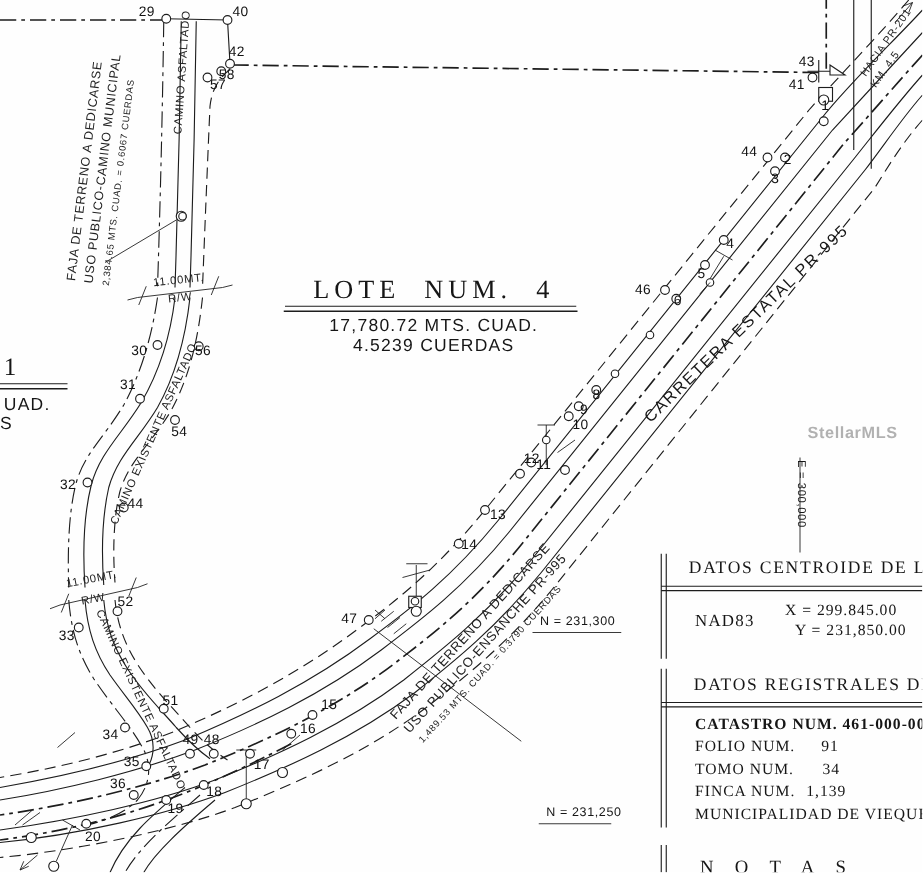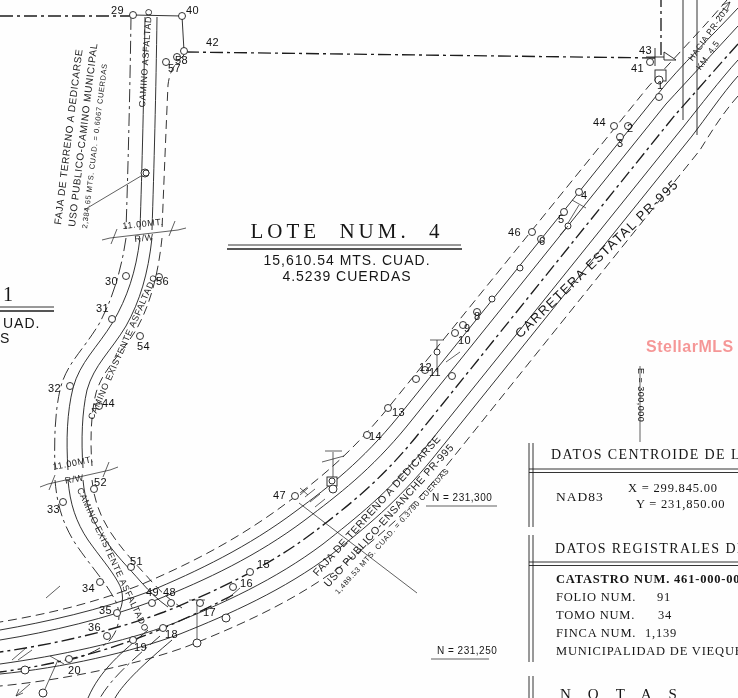--- a/index.html
+++ b/index.html
@@ -15,21 +15,21 @@
   svg#linework .th{stroke-width:0.7;}
   .lbl{position:absolute;white-space:nowrap;}
   .pt{position:absolute;white-space:nowrap;font-size:11px;letter-spacing:.3px;color:#111;}
   .rot{transform-origin:0 0;}
   .serif{font-family:"Liberation Serif","DejaVu Serif",serif;}
   .title-main{font-size:21px;letter-spacing:4px;word-spacing:10px;text-align:center;}
   .area-line{font-size:14px;letter-spacing:1px;text-align:center;}
   .tbl-title{font-size:14px;letter-spacing:1.4px;}
   .tbl-row{font-size:12.5px;letter-spacing:.8px;}
   .roadlbl{font-size:9px;letter-spacing:.6px;color:#222;}
-  .watermark{font-size:16px;font-weight:bold;letter-spacing:.5px;color:#ef4444;opacity:.55;}
+  .watermark{font-size:13px;font-weight:bold;letter-spacing:.5px;color:#737373;opacity:.55;}
 </style>
 </head>
 <body>
 
 <div id="stage">
 
   <svg id="linework" width="738" height="698" viewBox="0 0 738 698">
 
     <path class="dd hv" d="M0,16 H130"></path>
     <path d="M133,15 L182,16 L184,51"></path>
@@ -171,21 +171,21 @@
     <circle cx="650" cy="62" r="3.5"></circle>
     <circle cx="437" cy="352" r="3"></circle>
       <circle cx="492" cy="299" r="3"></circle>
     <circle cx="520" cy="268" r="3"></circle>
       <circle cx="146" cy="173" r="3"></circle>
   </svg>
 
   <div class="lbl watermark" style="left:646px;top:338px;">StellarMLS</div>
 
   <div class="lbl serif title-main" style="left:230px;top:219px;width:234px;">LOTE NUM. 4</div>
-  <div class="lbl area-line" style="left:230px;top:252px;width:234px;">15,610.54 MTS. CUAD.</div>
+  <div class="lbl area-line" style="left:230px;top:252px;width:234px;">17,780.72 MTS. CUAD.</div>
   <div class="lbl area-line" style="left:230px;top:268px;width:234px;">4.5239 CUERDAS</div>
 
   <div class="lbl serif" style="left:3px;top:283px;font-size:20px;letter-spacing:3px;">1</div>
   <div class="lbl" style="left:3px;top:315px;font-size:14px;letter-spacing:1px;">UAD.</div>
   <div class="lbl" style="left:0px;top:330px;font-size:14px;letter-spacing:1px;">S</div>
 
   <div class="lbl rot roadlbl" style="left:52px;top:224px;font-size:10px;transform:rotate(-83deg);">FAJA DE TERRENO A DEDICARSE</div>
   <div class="lbl rot roadlbl" style="left:66px;top:226px;font-size:10px;transform:rotate(-83deg);">USO PUBLICO-CAMINO MUNICIPAL</div>
   <div class="lbl rot roadlbl" style="left:80px;top:228px;font-size:7.5px;transform:rotate(-83deg);">2,384.65 MTS. CUAD. = 0.6067 CUERDAS</div>
 
@@ -218,21 +218,21 @@
   <div class="lbl serif tbl-row" style="left:556px;top:572px;font-weight:bold;"><span>CATASTRO NUM.</span>&nbsp;<span>461-000-00</span></div>
   <div class="lbl serif tbl-row" style="left:556px;top:590px;"><span style="display:inline-block;width:101px;">FOLIO NUM.</span><span>91</span></div>
   <div class="lbl serif tbl-row" style="left:556px;top:608px;"><span style="display:inline-block;width:102px;">TOMO NUM.</span><span>34</span></div>
   <div class="lbl serif tbl-row" style="left:556px;top:626px;"><span style="display:inline-block;width:89px;">FINCA NUM.</span><span>1,139</span></div>
   <div class="lbl serif tbl-row" style="left:556px;top:644px;">MUNICIPALIDAD DE VIEQUES</div>
 
   <div class="lbl serif" style="left:560px;top:686px;font-size:15px;letter-spacing:17px;">NOTAS</div>
 
   <div class="pt" style="left:111px;top:4px;">29</div>
   <div class="pt" style="left:186px;top:4px;">40</div>
-  <div class="pt" style="left:183px;top:36px;padding-left:23px;">42</div>
+  <div class="pt" style="left:183px;top:36px;">42</div>
   <div class="pt" style="left:175px;top:54px;">58</div>
   <div class="pt" style="left:168px;top:62px;">57</div>
   <div class="pt" style="left:105px;top:275px;">30</div>
   <div class="pt" style="left:156px;top:275px;">56</div>
   <div class="pt" style="left:96px;top:302px;">31</div>
   <div class="pt" style="left:137px;top:340px;">54</div>
   <div class="pt" style="left:48px;top:382px;">32</div>
   <div class="pt" style="left:102px;top:397px;">44</div>
   <div class="pt" style="left:94px;top:476px;">52</div>
   <div class="pt" style="left:47px;top:503px;">33</div>

